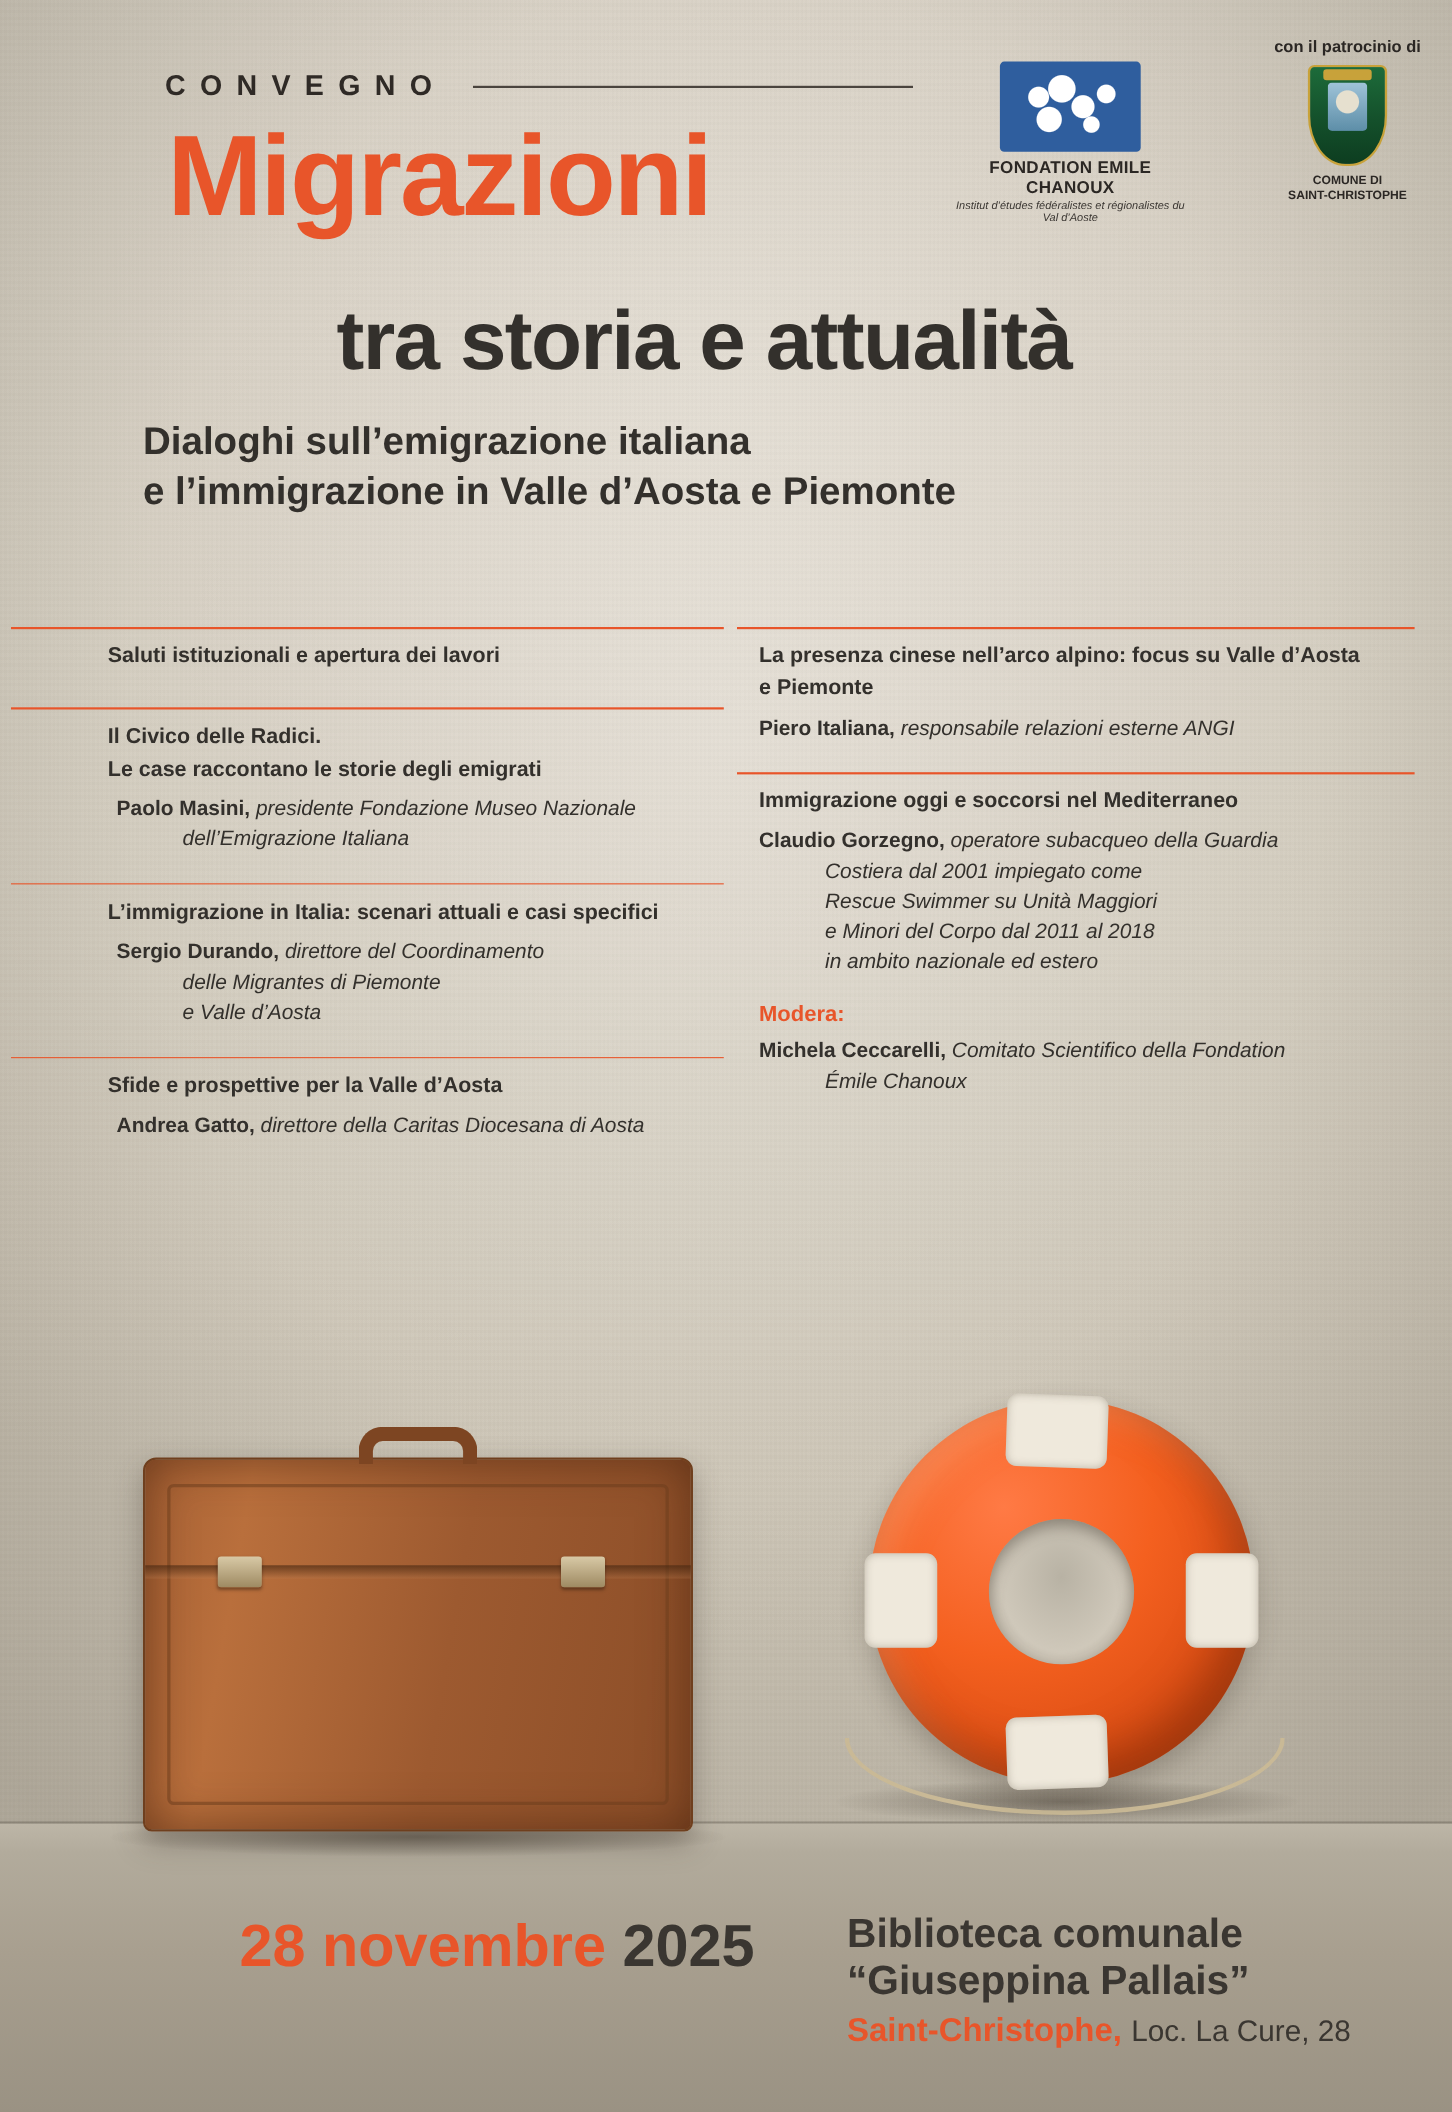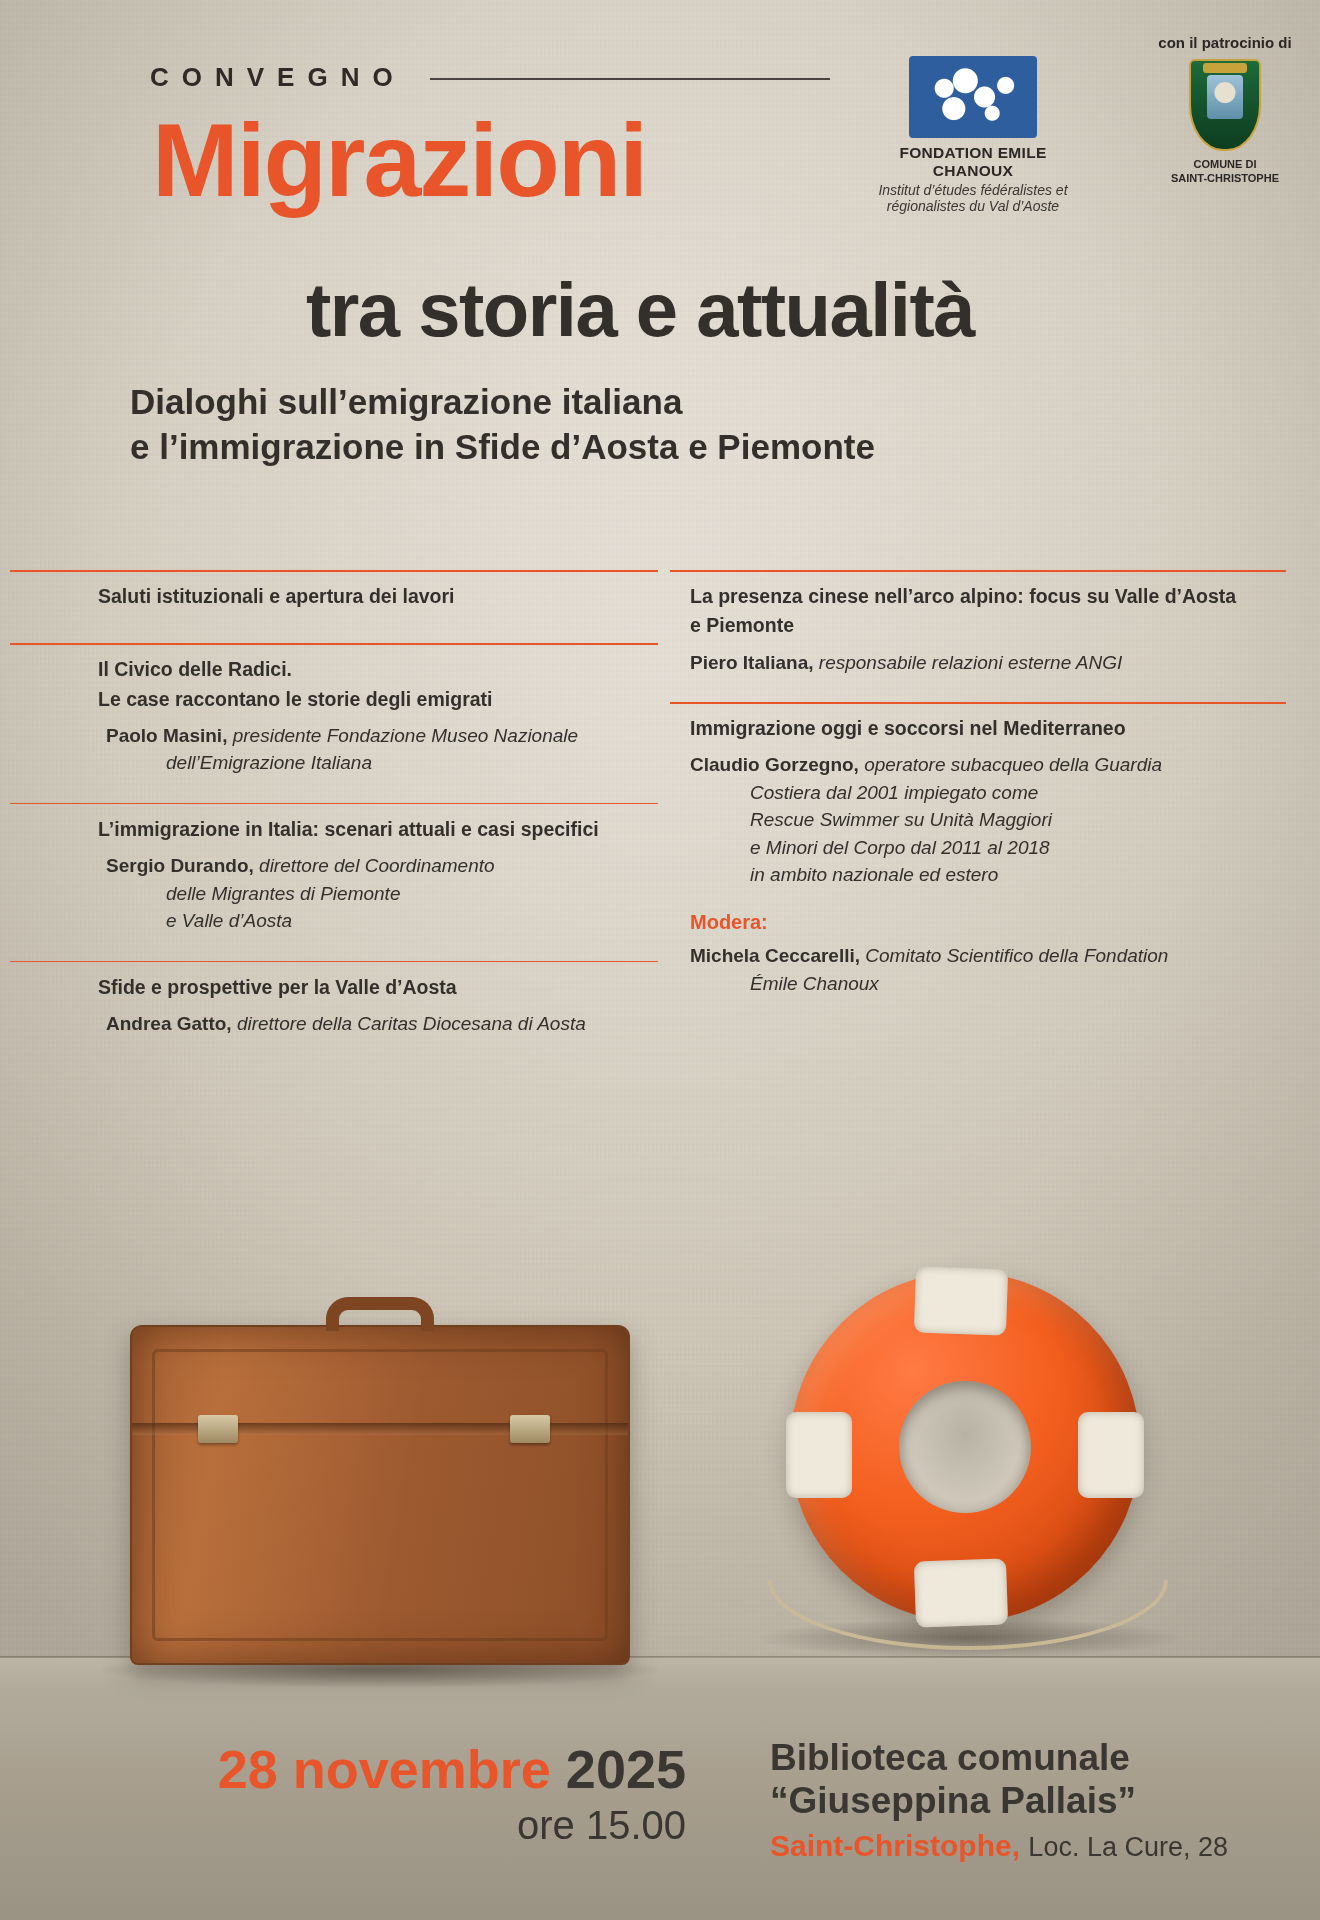--- a/index.html
+++ b/index.html
@@ -152,21 +152,21 @@
       radial-gradient(circle at 30% 70%, #fff 0 11px, transparent 12px),
       radial-gradient(circle at 70% 78%, #fff 0 7px, transparent 8px);
   }
   .logo-chanoux .l1 {
     font-size: 15.5px;
     font-weight: 700;
     color: #2b2724;
     letter-spacing: 0.3px;
   }
   .logo-chanoux .l2 {
-    font-size: 14px;
+    font-size: 10px;
     font-style: italic;
     color: #3a3632;
     margin-top: 2px;
   }
 
   .logo-comune {
     position: absolute;
     top: 34px;
     left: 1140px;
     width: 170px;
@@ -436,21 +436,21 @@
     <div class="convegno-wrap">
       <span class="convegno-text">CONVEGNO</span>
       <span class="convegno-rule"></span>
     </div>
 
     <div class="title-main">Migrazioni</div>
     <div class="title-sub">tra storia e attualità</div>
 
     <div class="subtitle-block">
       <div>Dialoghi sull’emigrazione italiana</div>
-      <div>e l’immigrazione in Sfide d’Aosta e Piemonte</div>
+      <div>e l’immigrazione in Valle d’Aosta e Piemonte</div>
     </div>
 
     <div class="logo-chanoux">
       <div class="logo-globe"></div>
       <div class="l1">FONDATION EMILE CHANOUX</div>
       <div class="l2">Institut d’études fédéralistes et régionalistes du Val d’Aoste</div>
     </div>
 
     <div class="logo-comune">
       <div class="patro">con il patrocinio di</div>
@@ -557,21 +557,20 @@
     <div class="ring-band band-bottom"></div>
     <div class="ring-band band-left"></div>
     <div class="ring-band band-right"></div>
   </div>
 
   <div class="footer-left">
     <div class="date-line">
       <span class="d-orange">28 novembre</span>
       <span>2025</span>
     </div>
-    <div class="time-line">ore 15.00</div>
   </div>
 
   <div class="footer-right">
     <div class="venue">Biblioteca comunale</div>
     <div class="venue venue2">“Giuseppina Pallais”</div>
     <div class="city-line">
       <span class="city">Saint-Christophe,</span>
       <span class="addr">Loc. La Cure, 28</span>
     </div>
   </div>

